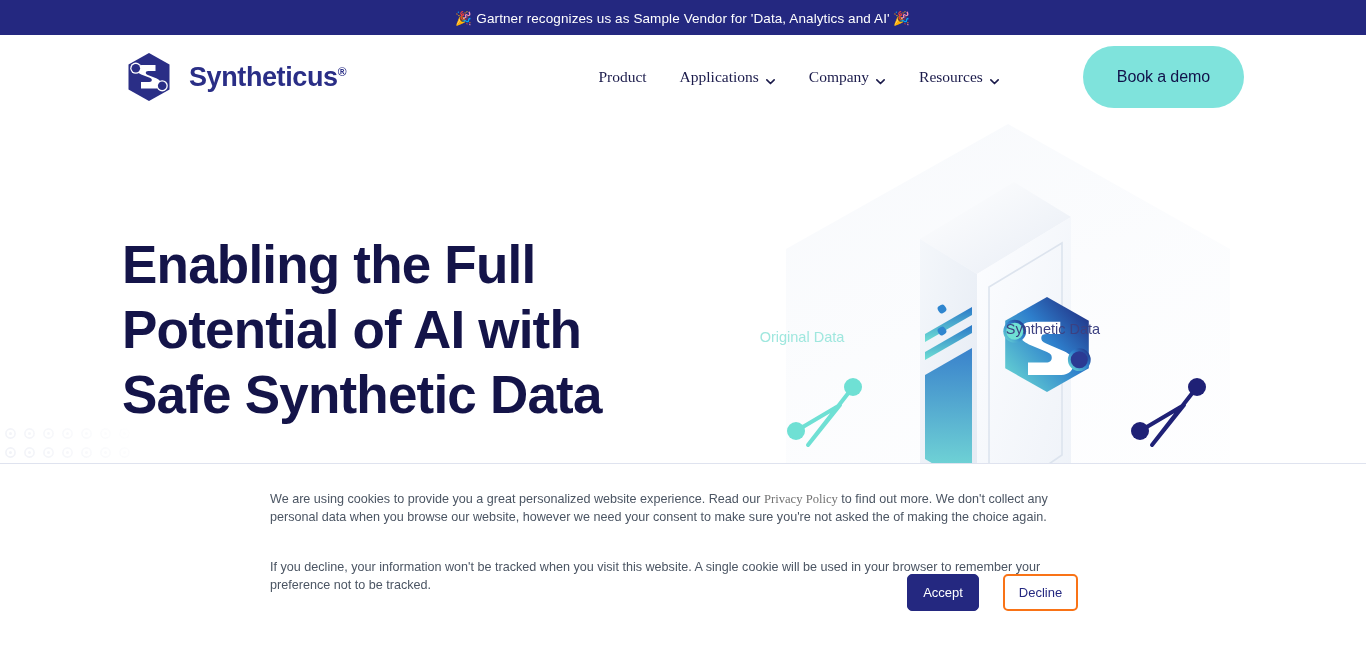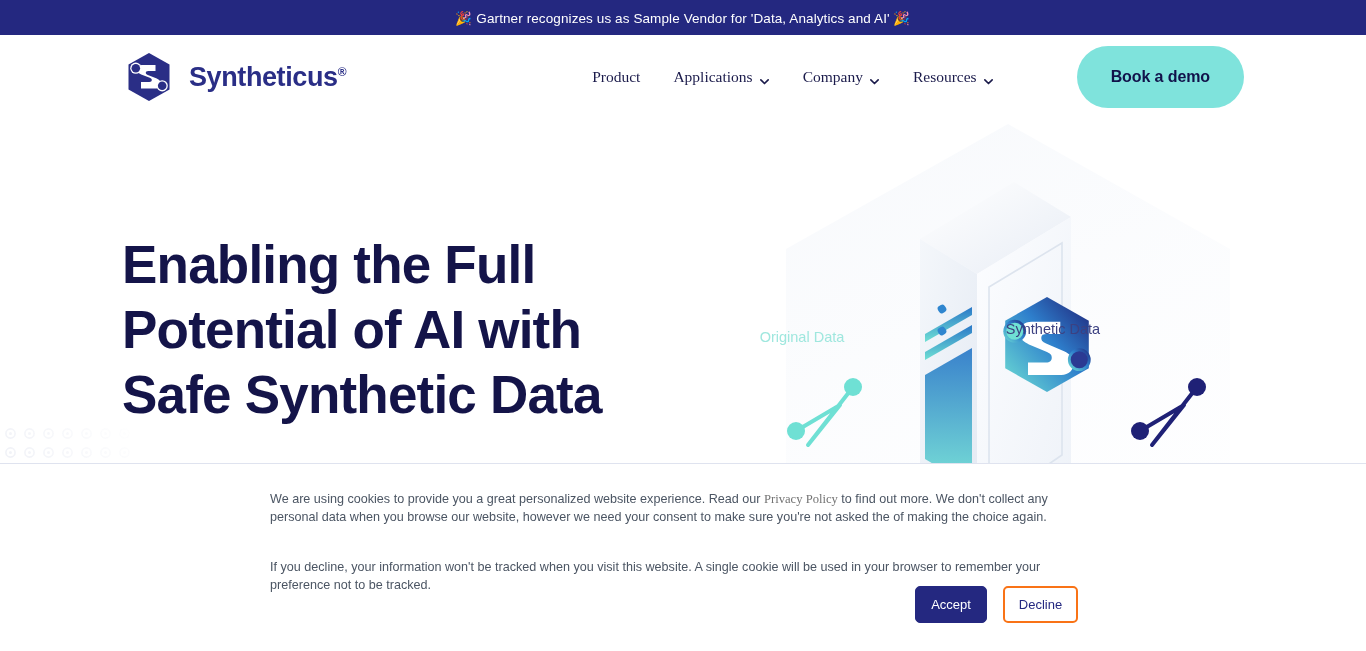--- a/index.html
+++ b/index.html
@@ -85,21 +85,21 @@
   }
   .cta-demo {
     margin-left: 50px;
     background: #7FE3DC;
     color: #11124A;
     border: none;
     border-radius: 999px;
     height: 62px;
     padding: 0 34px;
     font-size: 16px;
-    font-weight: bold;
+    font-weight: normal;
     font-family: "Liberation Sans", sans-serif;
     cursor: pointer;
     letter-spacing: -0.1px;
   }
 
   
   .hero {
     position: relative;
     width: 100%;
     height: 532px;
@@ -162,23 +162,23 @@
   .cookie-p + .cookie-p { margin-top: 32px; }
   .privacy-link {
     color: #737373;
     text-decoration: none;
     cursor: pointer;
     font-family: Liberation Serif, serif;
   }
   .cookie-actions {
     position: absolute;
     right: 288px;
-    top: 122px;
-    display: flex;
-    gap: 16px;
+    top: 110px;
+    display: flex;
+    gap: 24px;
   }
   .btn-accept {
     background: #242880;
     color: #ffffff;
     border: 1px solid #242880;
     border-radius: 5px;
     width: 72px;
     height: 37px;
     font-size: 13px;
     font-family: "Liberation Sans", sans-serif;

